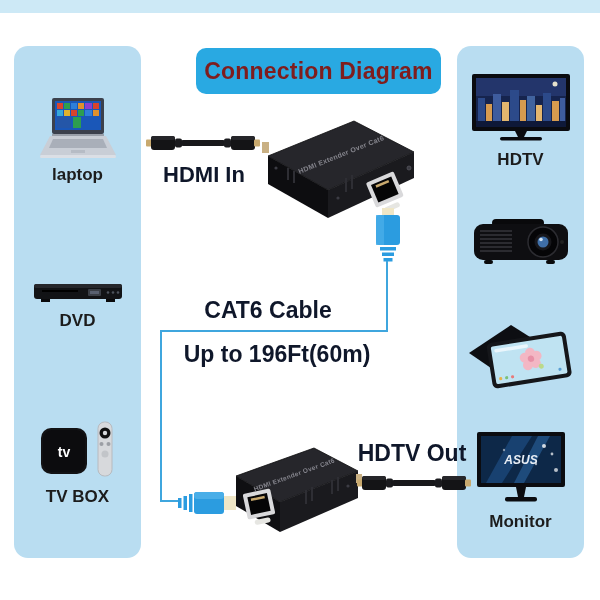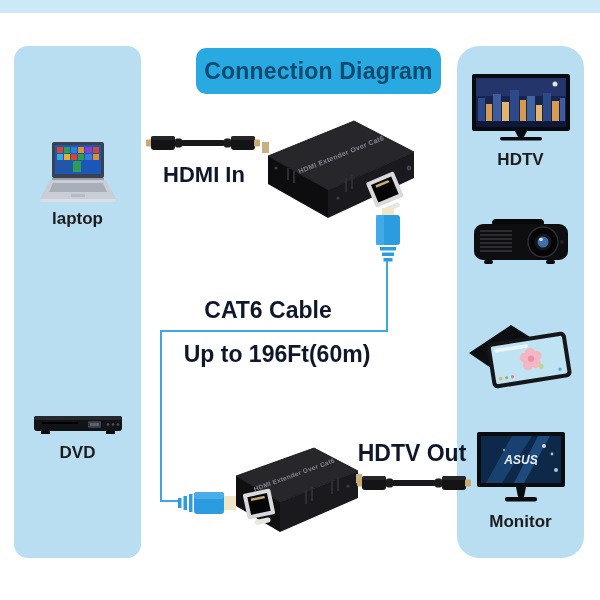--- a/index.html
+++ b/index.html
@@ -3,30 +3,30 @@
 <meta charset="utf-8">
 <style>
   html,body{margin:0;padding:0;background:#ffffff;}
   #stage{
     position:relative;width:600px;height:600px;background:#ffffff;overflow:hidden;
     font-family:"Liberation Sans",sans-serif;
   }
   .top-strip{position:absolute;left:0;top:0;width:600px;height:13px;background:#cde9f6;}
   .title-banner{
     position:absolute;left:196px;top:48px;width:245px;height:46px;
-    background:#29a9e2;border-radius:10px;color:#0c4a6e;
+    background:#29a9e2;border-radius:10px;color:#7f1d1d;
     font-size:23px;font-weight:bold;text-align:center;line-height:46px;letter-spacing:.2px;
   }
   .panel{
     position:absolute;top:46px;width:127px;height:512px;background:#b9ddf1;border-radius:14px;
     display:flex;flex-direction:column;justify-content:space-around;align-items:center;
     padding:6px 0;box-sizing:border-box;
   }
   .panel.left{left:14px;}
-  .panel.right{left:457px;border-radius:22px;}
+  .panel.right{left:457px;}
   .device{display:flex;flex-direction:column;align-items:center;gap:4px;}
   .dev-label{font-size:17px;font-weight:bold;color:#1c1c1c;white-space:nowrap;}
   .center-label{position:absolute;color:#0f172a;font-weight:bold;text-align:center;}
   #hdmi-in-label{left:148px;top:162px;width:112px;font-size:22px;}
   #cat6-label{left:168px;top:297px;width:200px;font-size:23px;}
   #length-label{left:152px;top:341px;width:250px;font-size:23px;}
   #hdmi-out-label{left:356px;top:440px;width:112px;font-size:23px;}
   .cable-seg{position:absolute;background:#3fa6de;}
   #seg-v1{left:386px;top:261px;width:2px;height:71px;}
   #seg-h1{left:160px;top:330px;width:228px;height:2px;}
@@ -84,20 +84,34 @@
         <rect x="58" y="16" width="9" height="3" fill="#596070"></rect>
         <circle cx="76" cy="17.5" r="1.3" fill="#4d525c"></circle>
         <circle cx="81" cy="17.5" r="1.3" fill="#4d525c"></circle>
         <circle cx="86" cy="17.5" r="1.3" fill="#4d525c"></circle>
         <rect x="9" y="24" width="9" height="3" fill="#0a0a0c"></rect>
         <rect x="74" y="24" width="9" height="3" fill="#0a0a0c"></rect>
       </svg>
       <div class="dev-label">DVD</div>
     </div>
 
+    <div class="device">
+      <svg width="84" height="62" viewBox="0 0 84 62">
+        <rect x="5" y="7" width="46" height="46" rx="10" fill="#121214"></rect>
+        <rect x="7" y="9" width="42" height="42" rx="9" fill="#0c0c0e"></rect>
+        <text x="28" y="36" text-anchor="middle" font-size="14" font-weight="bold" fill="#ffffff">tv</text>
+        <rect x="62" y="1" width="14" height="54" rx="6.5" fill="#d7d9dc" stroke="#b7babf" stroke-width="1"></rect>
+        <circle cx="69" cy="12" r="5.5" fill="#111111"></circle>
+        <circle cx="69" cy="12" r="2.2" fill="#d7d9dc"></circle>
+        <circle cx="65.5" cy="23" r="2" fill="#9c9fa5"></circle>
+        <circle cx="72.5" cy="23" r="2" fill="#9c9fa5"></circle>
+        <circle cx="69" cy="33" r="3.5" fill="#c2c5c9"></circle>
+      </svg>
+      <div class="dev-label">TV BOX</div>
+    </div>
   </div>
 
   <div class="panel right">
 
     <div class="device">
       <svg width="102" height="74" viewBox="0 0 102 74">
         <rect x="2" y="2" width="98" height="57" rx="2" fill="#0a0b10"></rect>
         <rect x="6" y="6" width="90" height="49" fill="#16244e"></rect>
         <rect x="6" y="6" width="90" height="18" fill="#23356b"></rect>
         <circle cx="85" cy="12" r="2.5" fill="#e6e2cc"></circle>

